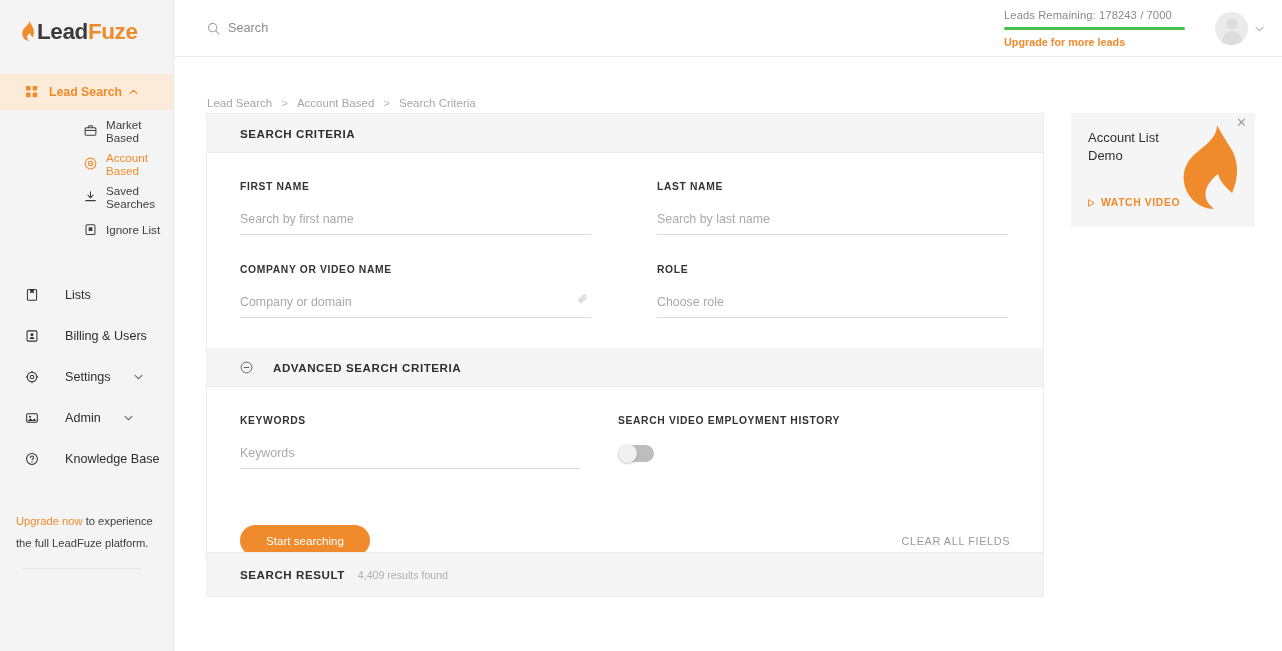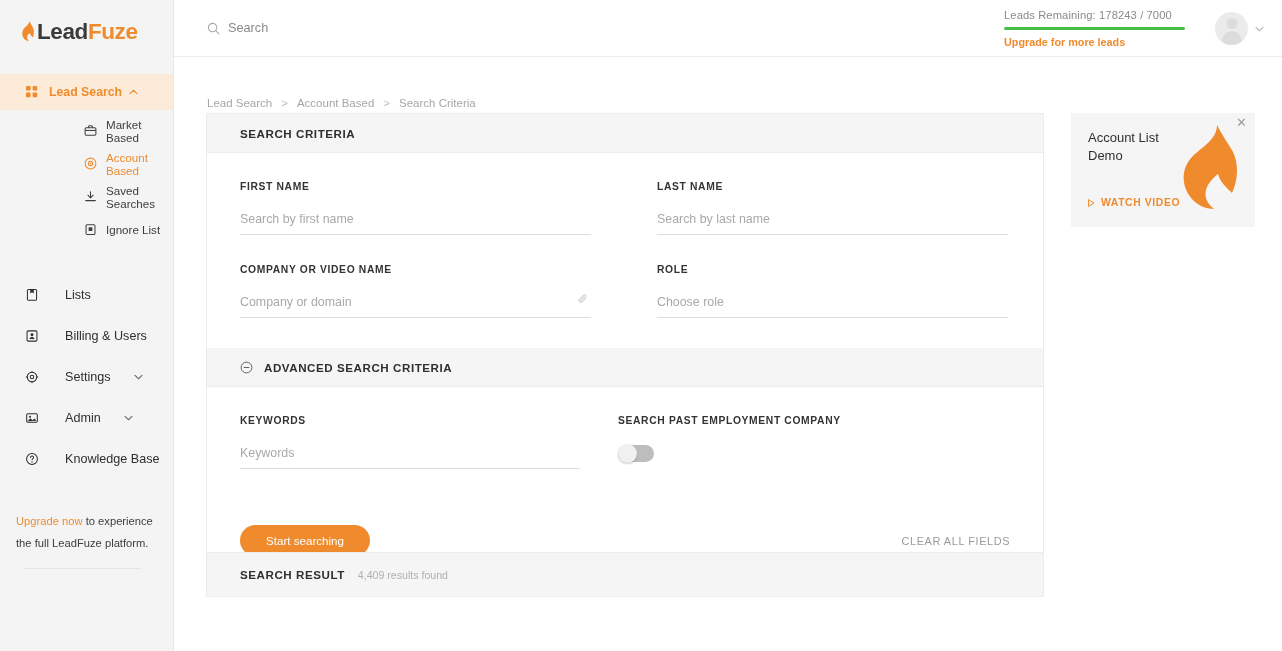--- a/index.html
+++ b/index.html
@@ -134,21 +134,21 @@
     border: 1px solid #ececec;
   }
   .card-head {
     height: 39px; background: #f5f5f5;
     border-bottom: 1px solid #ececec;
     display: flex; align-items: center;
     padding-left: 33px;
     font-size: 11.6px; font-weight: bold; color: #2f2f2f;
     letter-spacing: 0.55px;
   }
-  .card-head.adv { padding-left: 33px; gap: 11px; }
+  .card-head.adv { padding-left: 33px; gap: 20px; }
   .card-body { padding: 28px 33px 30px 33px; }
 
   .field-row { display: flex; gap: 66px; }
   .field-row + .field-row { margin-top: 29px; }
   .field { width: 351px; position: relative; }
   .field-label {
     font-size: 10.3px; font-weight: bold; color: #333333;
     letter-spacing: 0.65px; margin-bottom: 17px;
   }
   .field-input {
@@ -473,21 +473,21 @@
           <span>ADVANCED SEARCH CRITERIA</span>
         </div>
 
         <div class="card-body">
           <div class="keyword-row">
             <div class="field kw-field">
               <div class="field-label">KEYWORDS</div>
               <input class="field-input" type="text" placeholder="Keywords" style="">
             </div>
             <div class="toggle-block">
-              <div class="toggle-label">SEARCH PAST EMPLOYMENT COMPANY</div>
+              <div class="toggle-label">SEARCH VIDEO EMPLOYMENT HISTORY</div>
               <div class="toggle">
                 <div class="knob"></div>
               </div>
             </div>
           </div>
 
           <div class="action-row">
             <button class="btn-primary">Start searching</button>
             <span class="clear-all">CLEAR ALL FIELDS</span>
           </div>

